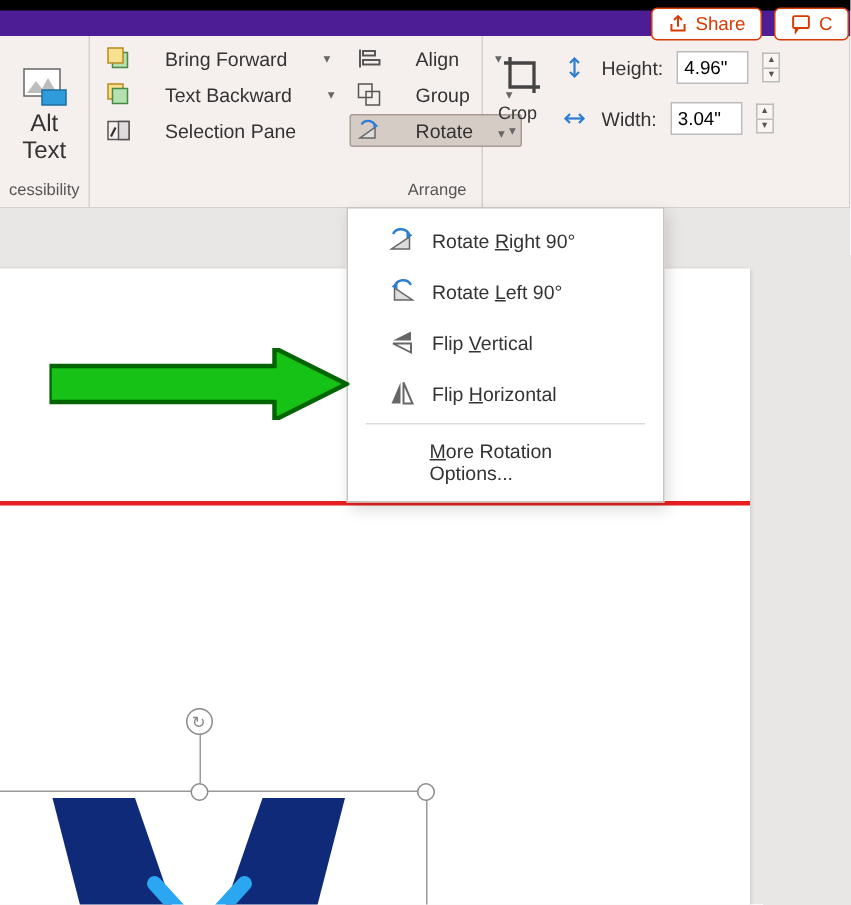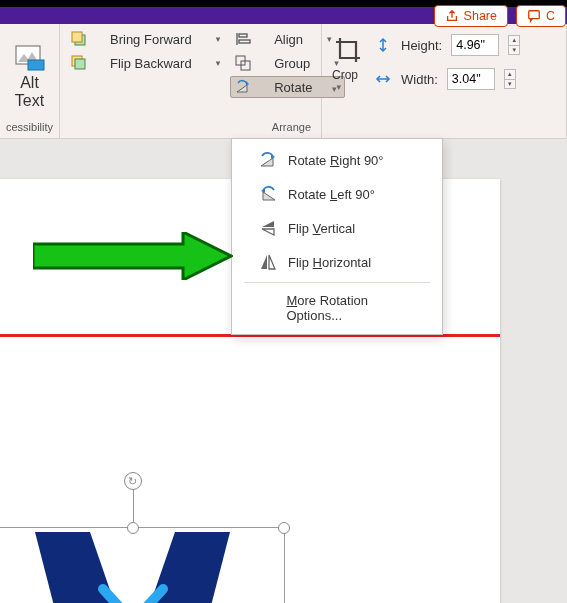--- a/index.html
+++ b/index.html
@@ -127,22 +127,32 @@
               <span>Bring Forward</span>
               <span class="dd">▾</span>
             </div>
             <div class="ritem">
               <span class="ico">
                 <svg width="18" height="18" viewBox="0 0 18 18">
                     <rect x="2" y="2" width="10" height="10" fill="#f9e08e" stroke="#b88a1f"></rect>
                     <rect x="5" y="5" width="10" height="10" fill="#b5e0b0" stroke="#4a8b43"></rect>
                   </svg>
               </span>
-              <span>Flip Backward</span>
-              <span class="dd">▾</span>
+              <span>Text Backward</span>
+              <span class="dd">▾</span>
+            </div>
+            <div class="ritem">
+              <span class="ico">
+                <svg width="18" height="18" viewBox="0 0 18 18" fill="none" stroke="#555" stroke-width="1">
+                    <rect x="2" y="3" width="14" height="12"></rect>
+                    <rect x="9" y="3" width="7" height="12" fill="#ddd"></rect>
+                    <path d="M4 13 L7 7" stroke="#333" stroke-width="1.5"></path>
+                  </svg>
+              </span>
+              <span>Selection Pane</span>
             </div>
           </div>
           <div class="column">
             <div class="ritem">
               <span class="ico">
                 <svg width="18" height="18" viewBox="0 0 18 18" fill="none" stroke="#555" stroke-width="1.3">
                     <line x1="3" y1="3" x2="3" y2="15"></line>
                     <rect x="5" y="4" width="8" height="3"></rect>
                     <rect x="5" y="10" width="11" height="3"></rect>
                   </svg>

